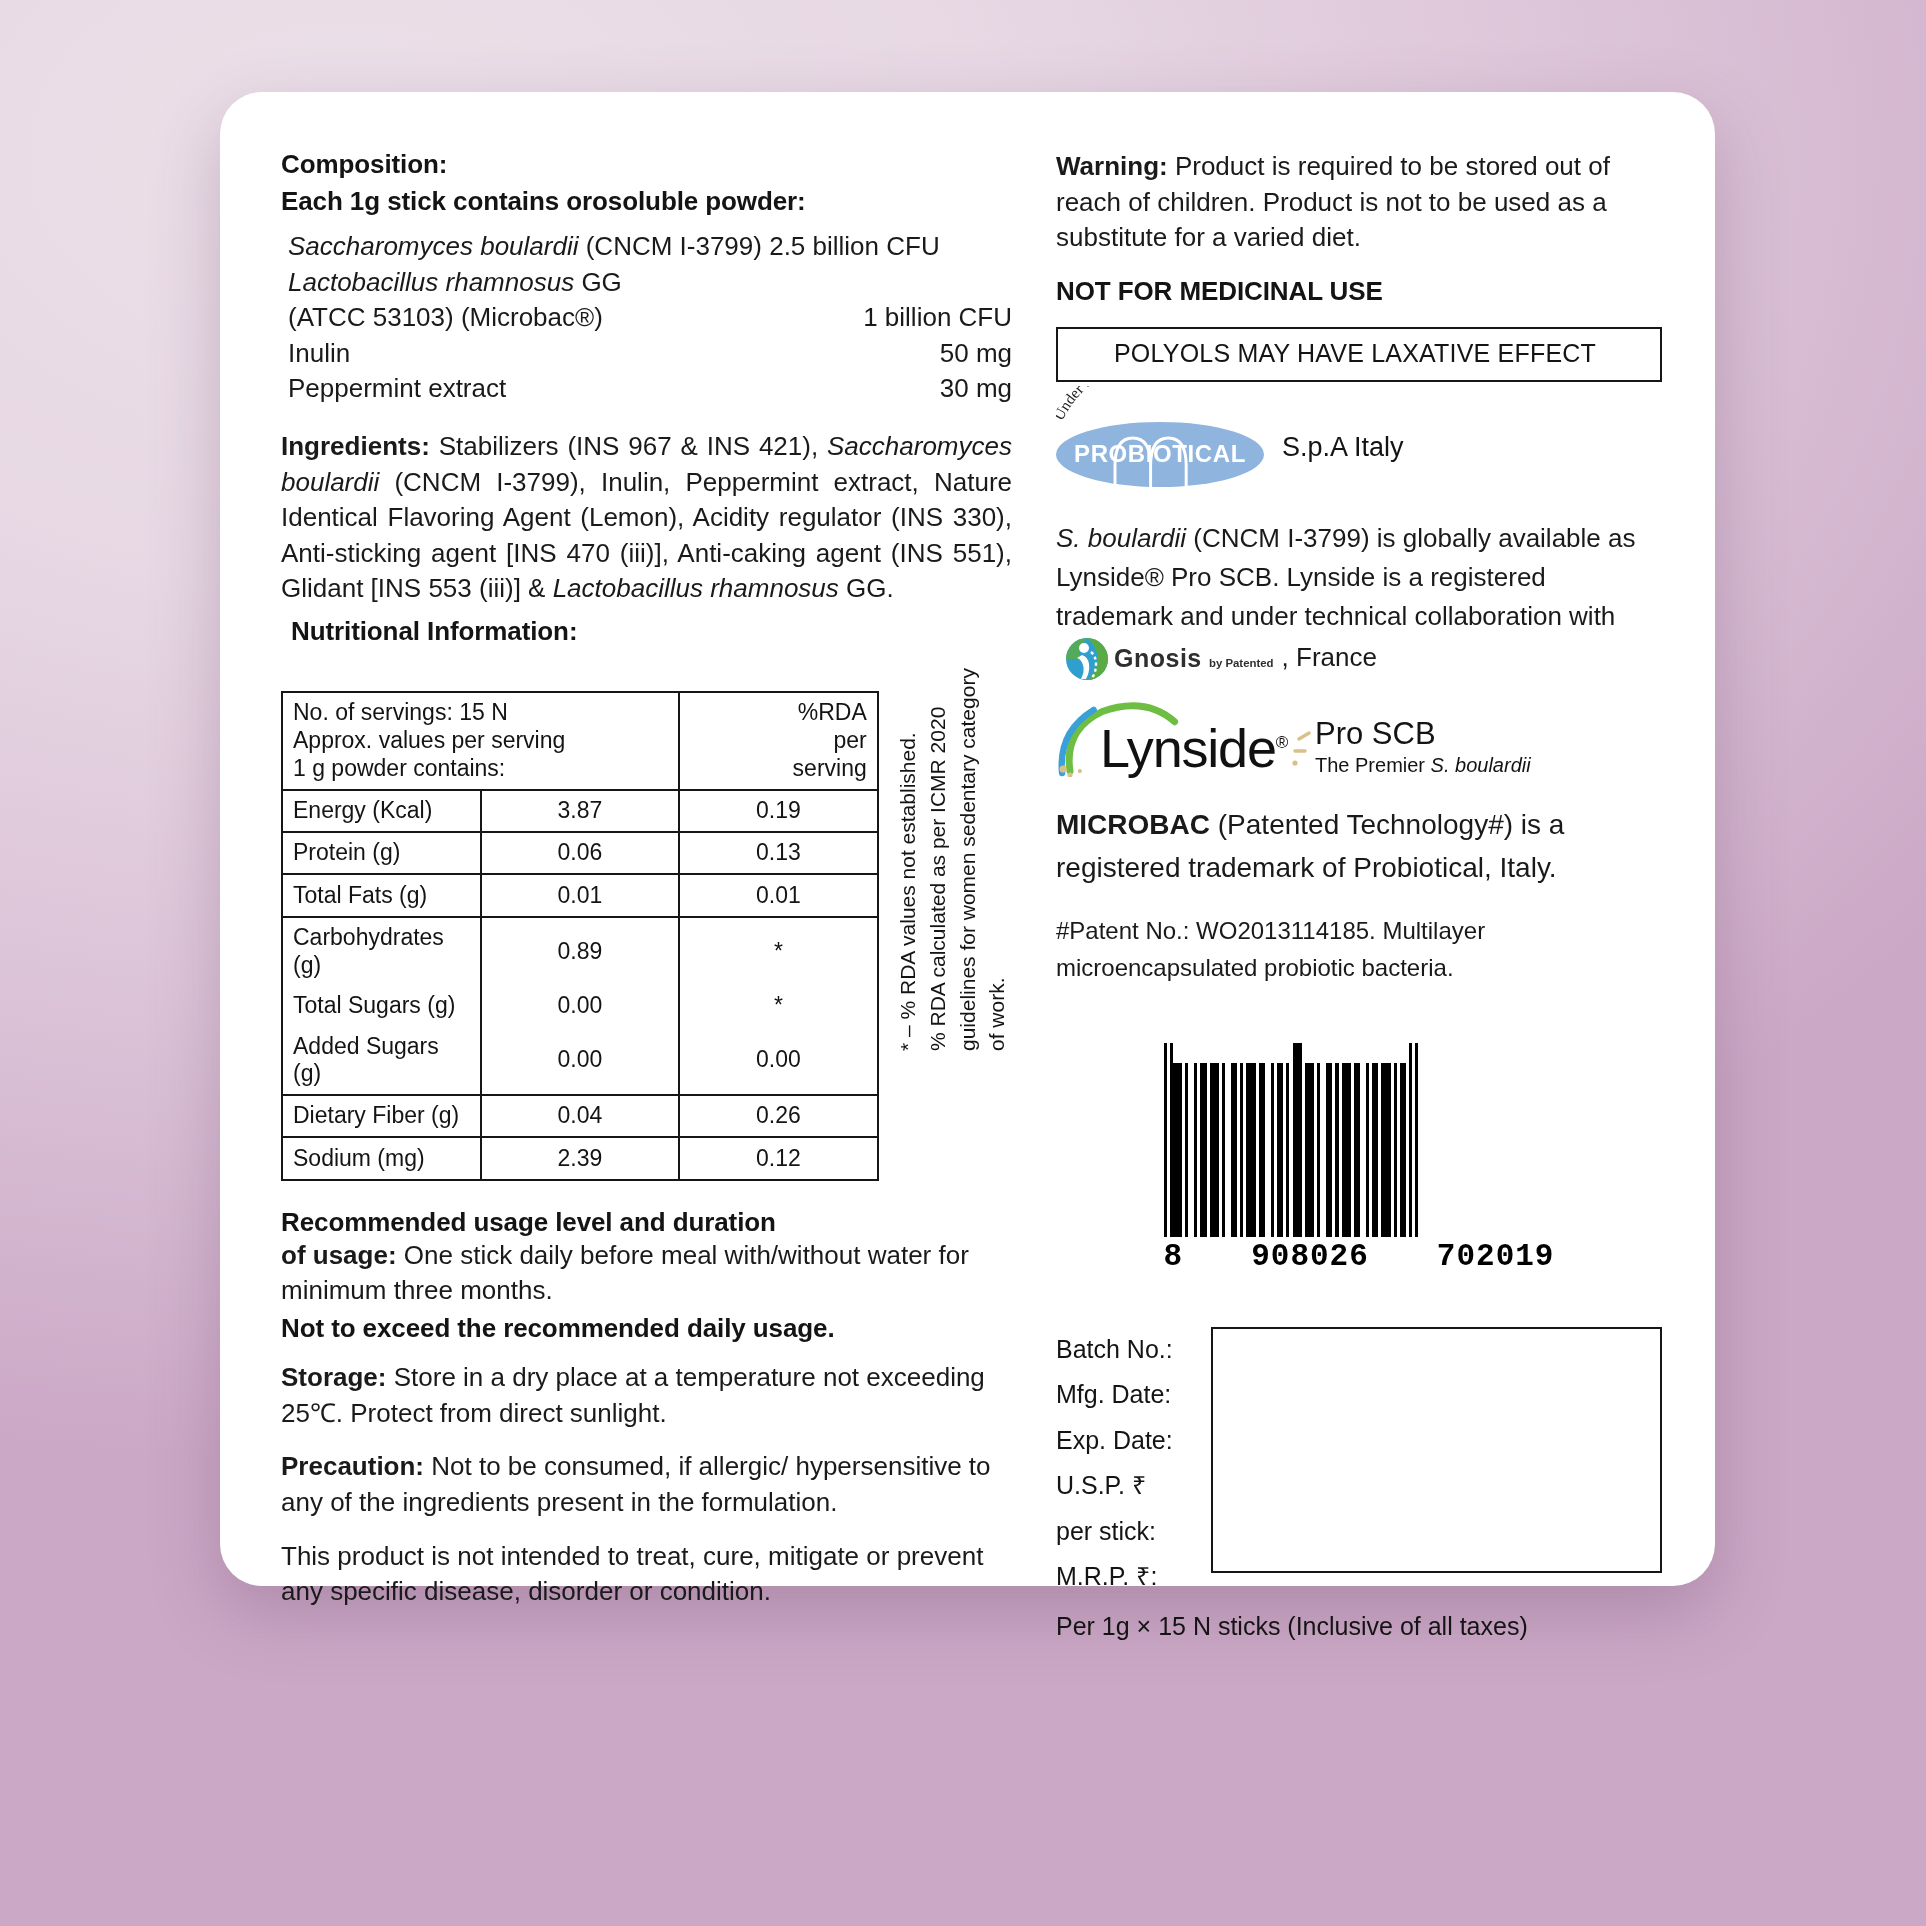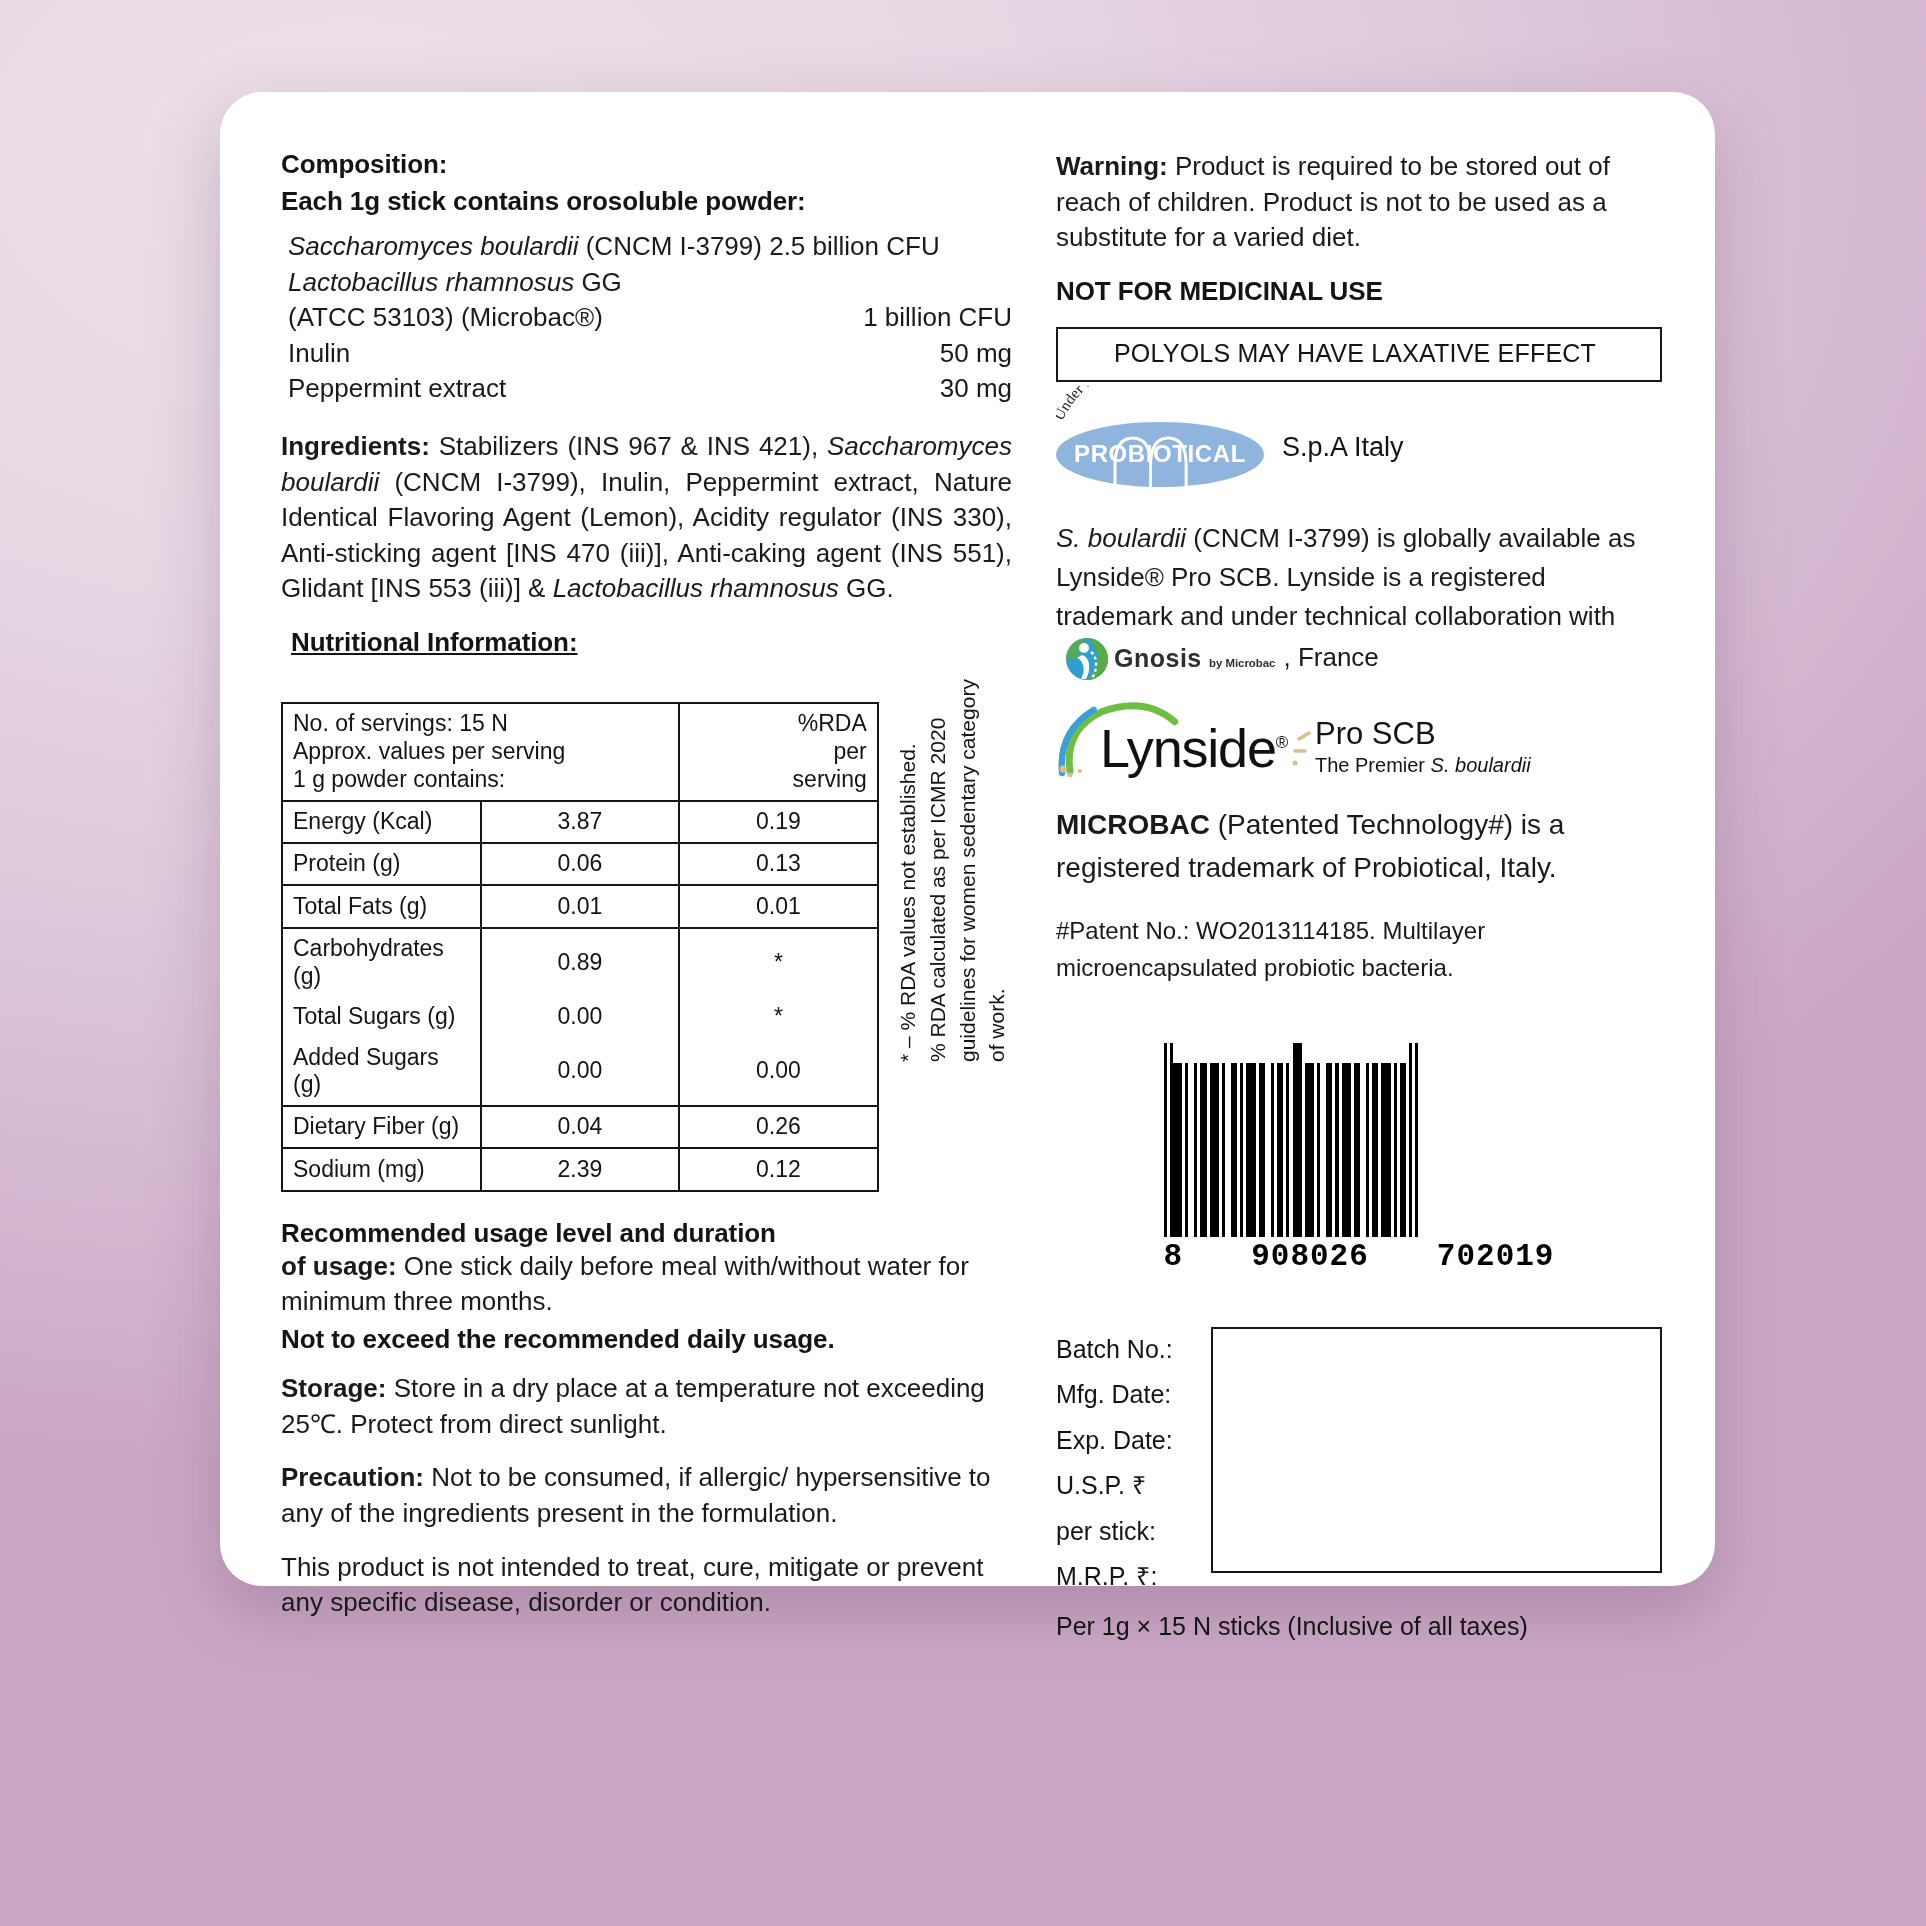--- a/index.html
+++ b/index.html
@@ -149,21 +149,21 @@
       <div class="comp-line">
         <span>Peppermint extract</span>
         <span class="val">30 mg</span>
       </div>
     </div>
 
     <div class="tx tx-just" style="margin-top:22px;">
       <span class="b">Ingredients:</span><span> Stabilizers (INS 967 &amp; INS 421), </span><span class="it">Saccharomyces boulardii</span><span> (CNCM I-3799), Inulin, Peppermint extract, Nature Identical Flavoring Agent (Lemon), Acidity regulator (INS 330), Anti-sticking agent [INS 470 (iii)], Anti-caking agent (INS 551), Glidant [INS 553 (iii)] &amp; </span><span class="it">Lactobacillus rhamnosus</span><span> GG.</span>
     </div>
 
-    <div class="hd" style="margin-top:20px; margin-left:10px; font-size:26px;text-decoration:underline;">Nutritional Information:</div>
+    <div class="hd" style="margin-top:9px; margin-left:10px; font-size:26px;">Nutritional Information:</div>
 
     <div class="nutri-wrap">
       <table class="nutri">
         <tbody>
           <tr>
             <td class="head-left" colspan="2">
               <div>No. of servings: 15 N</div>
               <div>Approx. values per serving</div>
               <div>1 g powder contains:</div>
             </td>
@@ -273,21 +273,21 @@
         <svg class="gnosis-mark" viewBox="0 0 46 46">
           <circle cx="23" cy="23" r="21" fill="#2f9fd0"></circle>
           <path d="M23 2 a21 21 0 0 1 0 42 a26 26 0 0 0 0-42" fill="#5aab46"></path>
           <path d="M2 23 a21 21 0 0 1 21-21 a30 30 0 0 0-8 21 z" fill="#5aab46" opacity=".85"></path>
           <circle cx="20" cy="12" r="5" fill="#ffffff"></circle>
           <path d="M18 19 q6 2 7 9 q1 8 -3 15 l-5 0 q4 -8 2 -14 q-2 -6 -6 -7 z" fill="#ffffff"></path>
           <path d="M27 16 q5 4 5 12 q0 8 -4 14" fill="none" stroke="#ffffff" stroke-width="2.4" stroke-dasharray="3 3"></path>
         </svg>
         <span class="gnosis-txt">
           <span class="gnosis-name">Gnosis</span>
-          <span class="gnosis-sub">by Microbac</span>
+          <span class="gnosis-sub">by Patented</span>
         </span>
       </span><span>, France</span>
     </div>
 
     <div class="lyn-wrap">
       <div class="lyn-logo">
         <svg width="255" height="77" viewBox="0 0 258 78" style="position:absolute;left:0;top:0;">
           <path d="M14 72 Q8 30 46 12 Q90 -4 120 22" fill="none" stroke="#6fbe44" stroke-width="7" stroke-linecap="round"></path>
           <path d="M6 74 Q2 32 38 10" fill="none" stroke="#3aa0d8" stroke-width="6.5" stroke-linecap="round"></path>
           <circle cx="7" cy="70" r="3.6" fill="#d9c08a"></circle>

